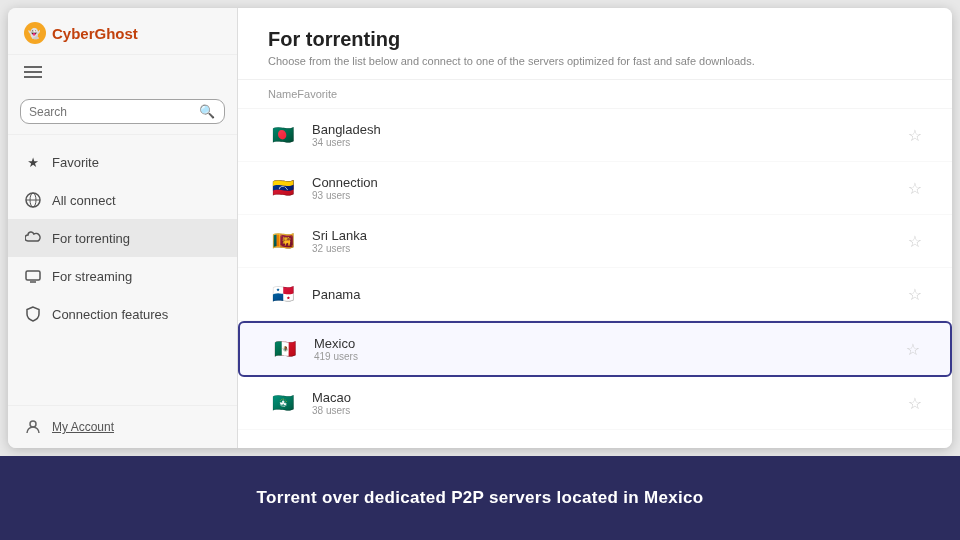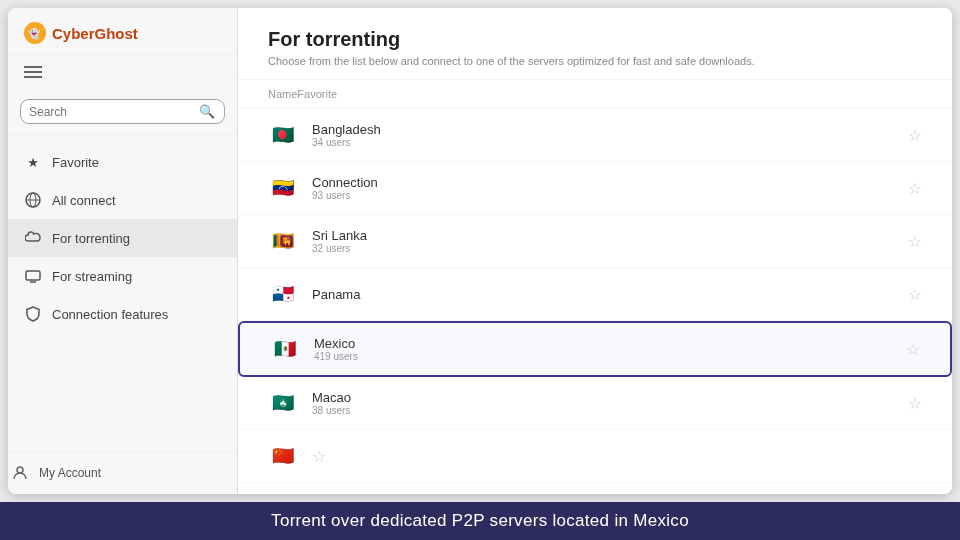--- a/index.html
+++ b/index.html
@@ -115,28 +115,29 @@
     }
     .nav-icon {
       width: 18px;
       height: 18px;
       display: flex;
       align-items: center;
       justify-content: center;
       flex-shrink: 0;
     }
     .sidebar-footer {
-      padding: 12px 3px;
+      padding: 12px 16px;
       border-top: 1px solid #eee;
       display: flex;
       align-items: center;
       gap: 10px;
       font-size: 12px;
       color: #555;
       cursor: pointer;
+      text-decoration: underline;
     }
     
     .main-content {
       flex: 1;
       background: white;
       display: flex;
       flex-direction: column;
       overflow: hidden;
     }
     .main-header {
@@ -203,23 +204,23 @@
     }
     .favorite-star {
       color: #ccc;
       font-size: 16px;
       cursor: pointer;
     }
     
     .tooltip-bar {
       background: #2c2c5e;
       color: white;
-      padding: 9px 20px;
+      padding: 32px 20px;
       font-size: 17px;
-      font-weight: 400;
+      font-weight: 700;
       text-align: center;
       letter-spacing: 0.3px;
     }
   </style>
 </head>
 <body>
 
 <div class="app-container">
 
   <div class="sidebar">

